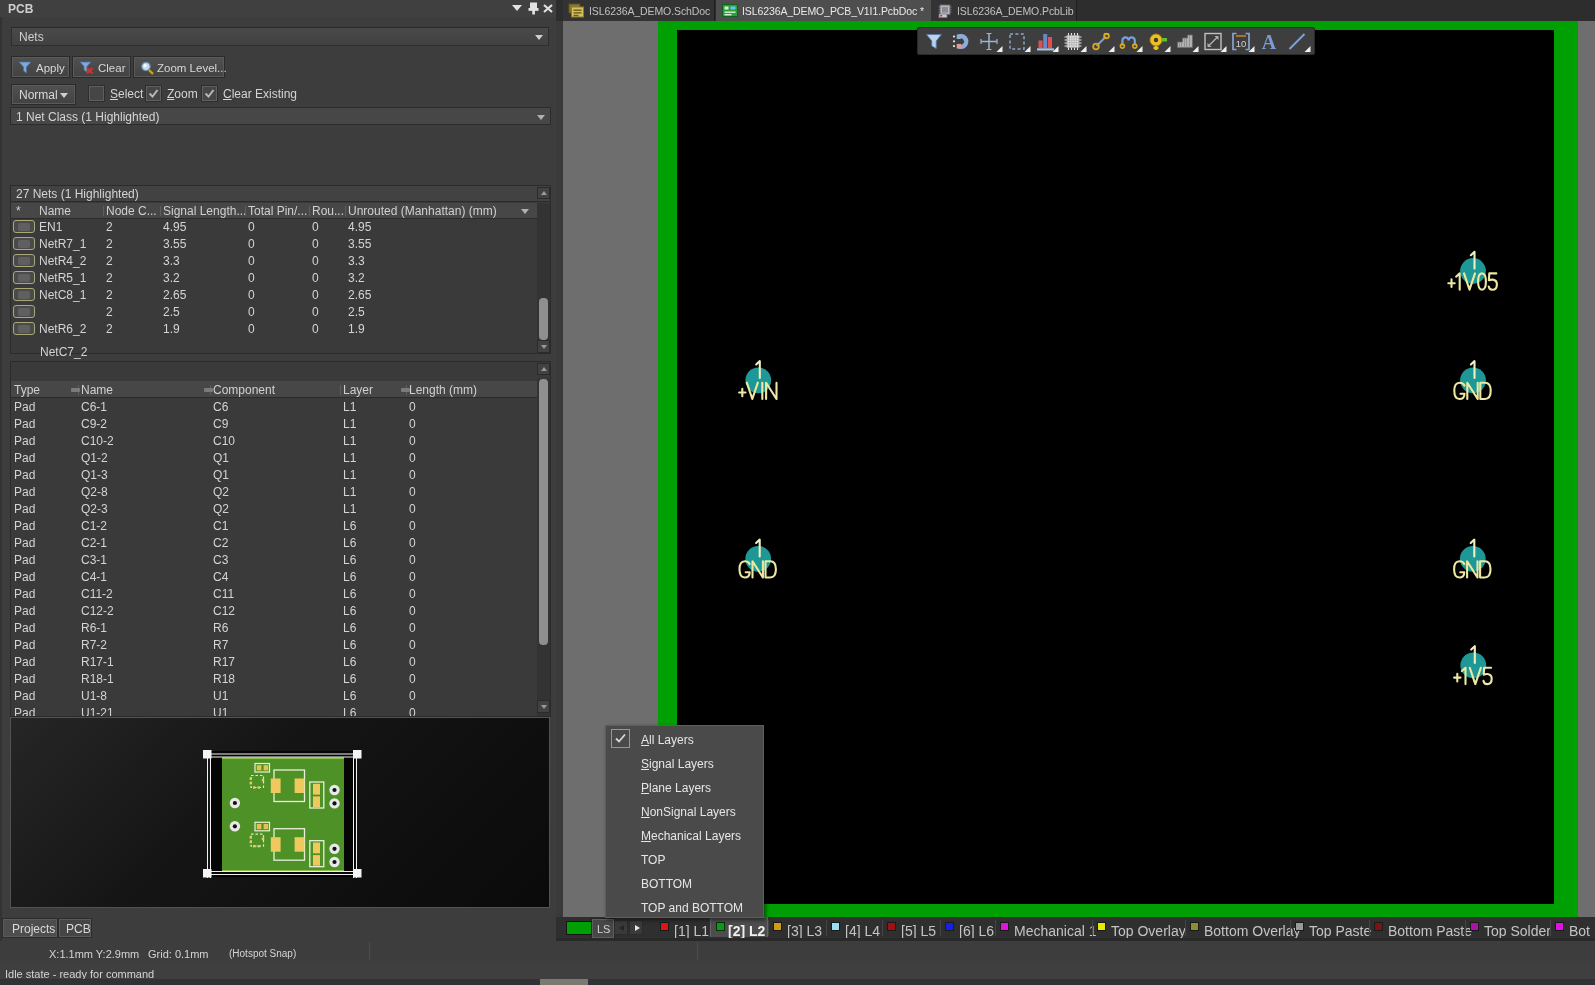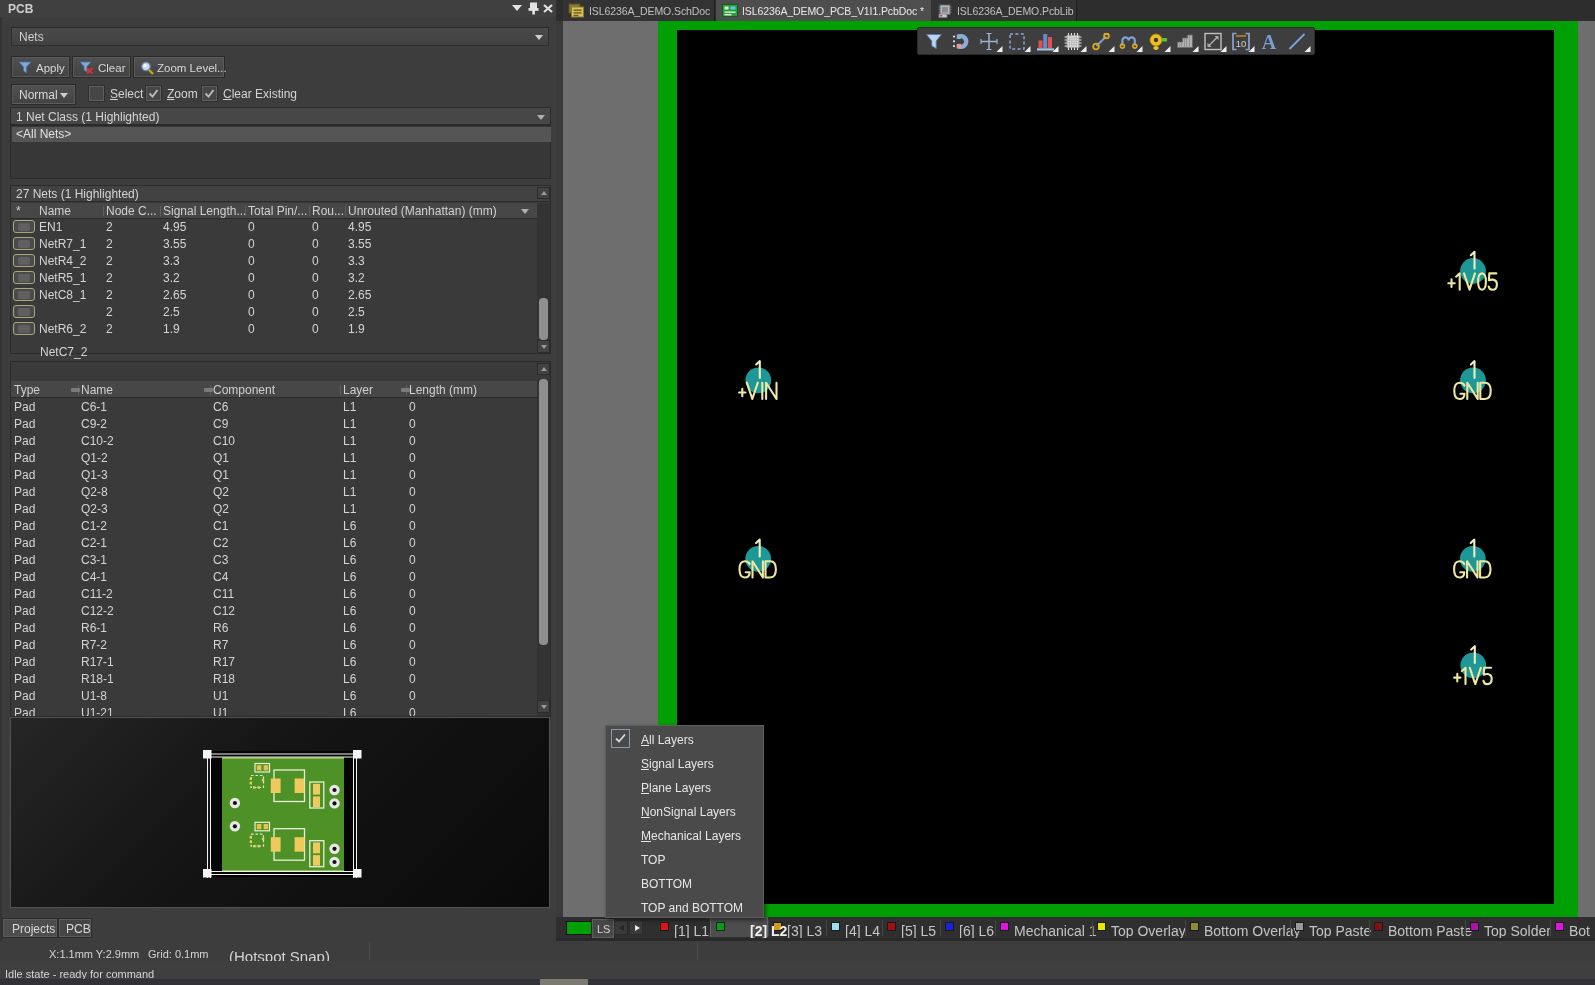--- a/index.html
+++ b/index.html
@@ -109,25 +109,20 @@
     <div class="abs" style="left:202px;top:86px;width:15px;height:15px;background:#464646;border:1px solid #5f5f5f;outline:1px solid #2e2e2e;">
       <svg width="13" height="13" viewBox="0 0 13 13">
           <path d="M2.5,6.5 L5.5,9.5 L10.5,3" stroke="#b8b8b8" stroke-width="2" fill="none"></path>
         </svg>
     </div>
     <span class="abs" style="left:223px;top:87px;"><u>C</u>lear Existing</span>
 
     <div class="abs sechdr" style="left:10px;top:107px;width:541px;height:18px;">
       <span class="abs" style="left:5px;top:2px;">1 Net Class (1 Highlighted)</span>
       <div class="darrow" style="right:5px;top:7px;border-top-color:#b0b0b0;"></div>
-    </div>
-    <div class="abs listbox" style="left:10px;top:125px;width:541px;height:54px;">
-      <div class="abs" style="left:1px;top:1px;width:539px;height:15px;background:#555555;">
-        <span class="abs" style="left:4px;top:0px;color:#e2e2e2;">&lt;All Nets&gt;</span>
-      </div>
     </div>
     <div class="abs" style="left:10px;top:185px;width:541px;height:169px;border:1px solid #2b2b2b;background:#3a3a3a;">
 <div class="abs" style="left:0;top:0;width:539px;height:16px;background:#424242;border-bottom:1px solid #2b2b2b;">
           <span class="abs" style="left:5px;top:1px;">27 Nets (1 Highlighted)</span>
         </div>
 <div class="abs sbtn" style="left:526px;top:1px;width:13px;height:12px;">
           <div class="abs" style="left:2.5px;top:3px;width:0;height:0;border-left:3.5px solid transparent;border-right:3.5px solid transparent;border-bottom:4px solid #9a9a9a;"></div>
         </div>
 <div class="abs colhdr" style="left:0;top:17px;width:526px;height:16px;">
 <span class="abs" style="left:5px;top:1px;">*</span>
@@ -663,39 +658,39 @@
 <div class="lsq" style="left:739px;background:#9a9a9a;"></div>
 <div class="ltxt" style="left:753px;">Top Paste</div>
 <div class="lsq" style="left:818px;background:#7c1212;"></div>
 <div class="ltxt" style="left:832px;">Bottom Paste</div>
 <div class="lsq" style="left:914px;background:#aa12aa;"></div>
 <div class="ltxt" style="left:928px;">Top Solder</div>
 <div class="lsq" style="left:999px;background:#e013e0;"></div>
 <div class="ltxt" style="left:1013px;">Bot</div>
 <div class="abs" style="left:154px;top:0px;width:58px;height:20px;background:#4d4d4d;border:1px solid #666666;border-bottom:none;">
         <div class="lsq" style="left:5px;top:4px;background:#0a9a1e;border-color:#0a300a;"></div>
-        <div class="ltxt" style="left:39px;top:4.5px;color:#f0f0f0;font-weight:bold;">[2] L2</div>
+        <div class="ltxt" style="left:17px;top:4.5px;color:#f0f0f0;font-weight:bold;">[2] L2</div>
       </div>
 <div class="abs" style="left:212px;top:3px;width:1px;height:16px;background:#454545;"></div>
       <div class="abs" style="left:270px;top:3px;width:1px;height:16px;background:#454545;"></div>
       <div class="abs" style="left:326px;top:3px;width:1px;height:16px;background:#454545;"></div>
       <div class="abs" style="left:384px;top:3px;width:1px;height:16px;background:#454545;"></div>
       <div class="abs" style="left:439px;top:3px;width:1px;height:16px;background:#454545;"></div>
       <div class="abs" style="left:536px;top:3px;width:1px;height:16px;background:#454545;"></div>
       <div class="abs" style="left:629px;top:3px;width:1px;height:16px;background:#454545;"></div>
       <div class="abs" style="left:734px;top:3px;width:1px;height:16px;background:#454545;"></div>
       <div class="abs" style="left:813px;top:3px;width:1px;height:16px;background:#454545;"></div>
       <div class="abs" style="left:909px;top:3px;width:1px;height:16px;background:#454545;"></div>
       <div class="abs" style="left:994px;top:3px;width:1px;height:16px;background:#454545;"></div>
       <div class="abs" style="left:0;top:21px;width:1039px;height:3px;background:#292929;"></div>
 </div>
   <div id="stat1" class="abs">
     <span class="abs" style="left:5px;top:7px;font-size:11px;">X:1.1mm Y:2.9mm</span>
     <span class="abs" style="left:104px;top:7px;font-size:11px;">Grid: 0.1mm</span>
-    <span class="abs" style="left:185px;top:7px;font-size:15px;">(Hotspot Snap)</span>
+    <span class="abs" style="left:185px;top:7px;font-size:10px;">(Hotspot Snap)</span>
     <div class="abs" style="left:325px;top:1px;width:1px;height:18px;background:#2c2c2c;border-right:1px solid #4c4c4c;"></div>
     <div class="abs" style="left:653px;top:1px;width:1px;height:18px;background:#2c2c2c;border-right:1px solid #4c4c4c;"></div>
   </div>
   <div id="stat2" class="abs">
     <span class="abs" style="left:5px;top:7px;font-size:11px;">Idle state - ready for command</span>
   </div>
   <div id="stat3" class="abs">
     <div class="abs" style="left:540px;top:0;width:48px;height:6px;background:#7b7970;"></div>
   </div>
   <div id="menu" class="abs">

